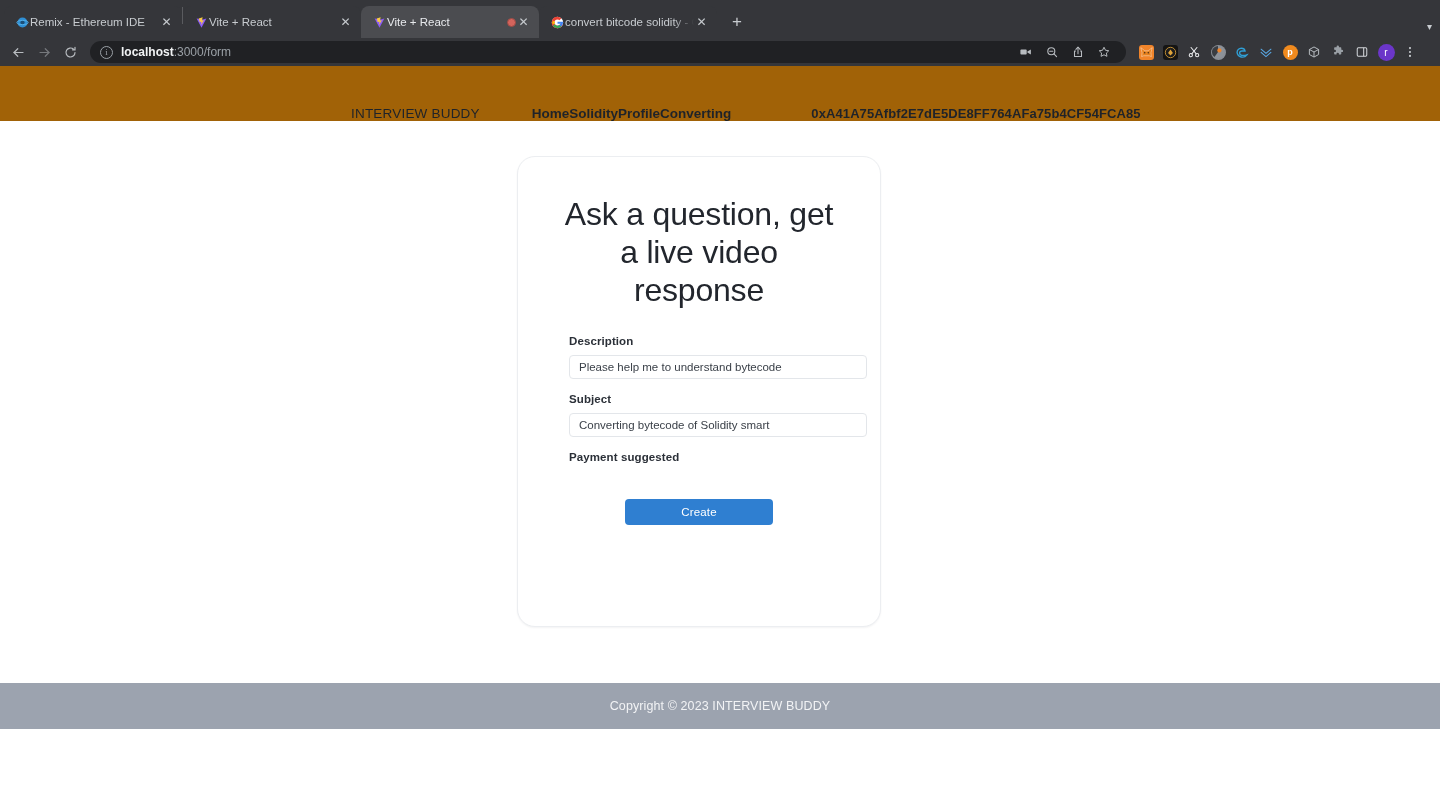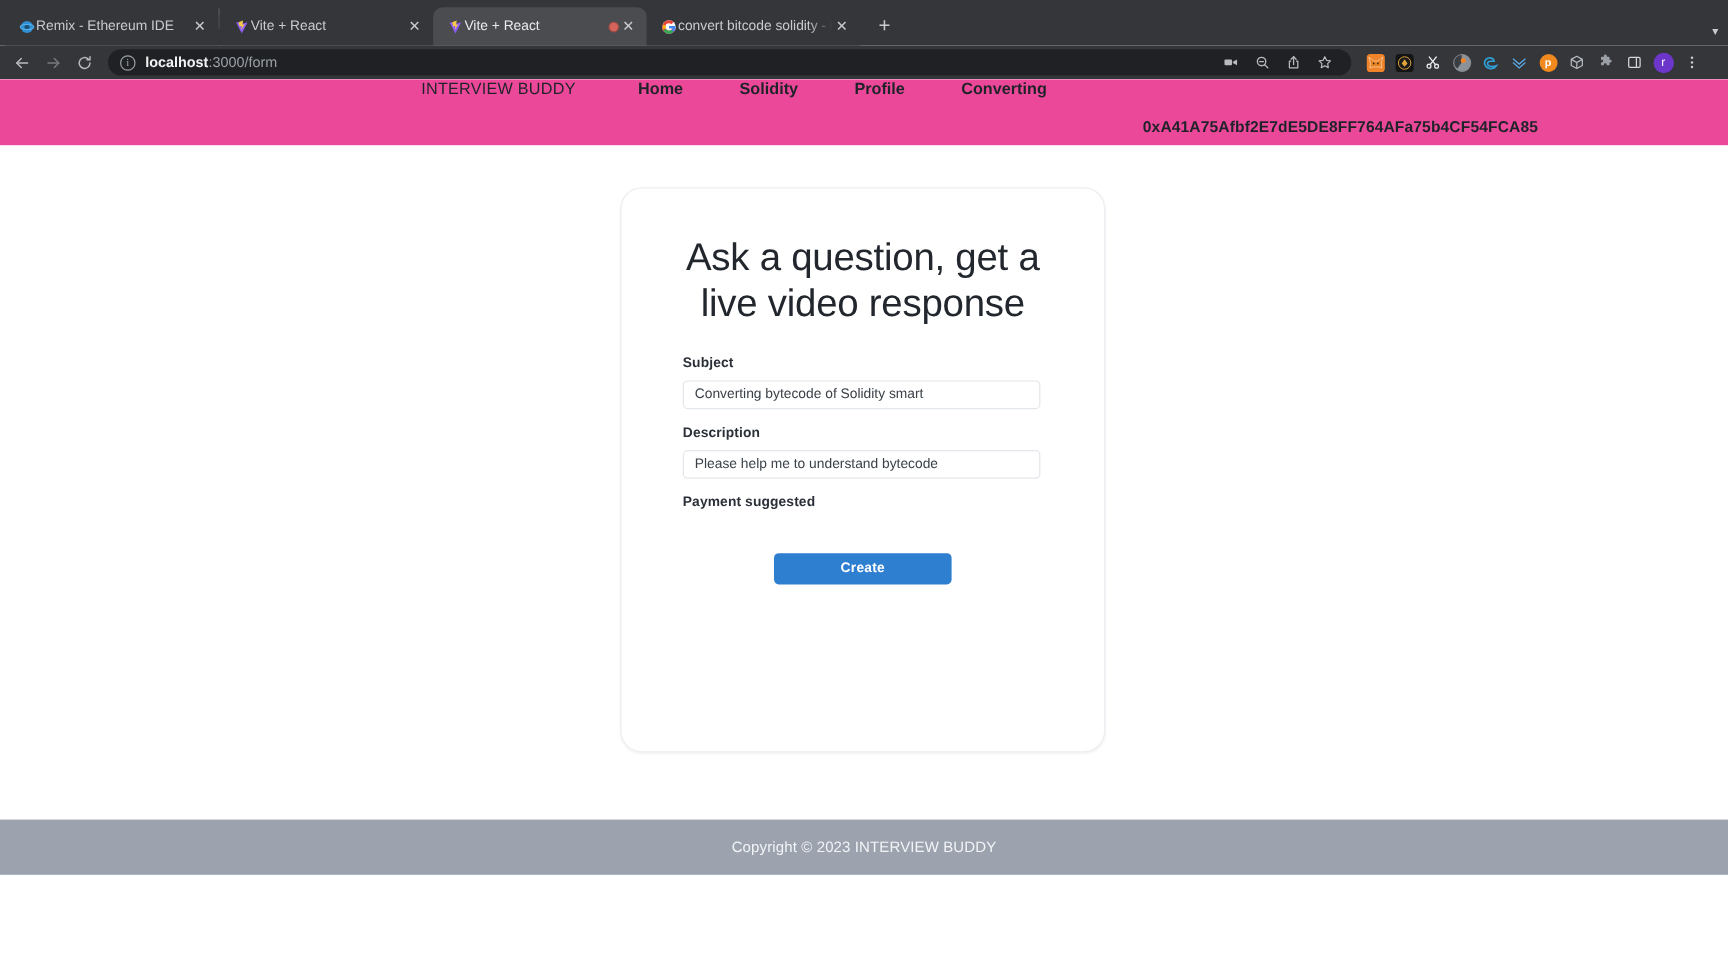--- a/index.html
+++ b/index.html
@@ -105,39 +105,39 @@
   .avatar-btn {
     width: 17px; height: 17px; border-radius: 50%;
     background: #6b36c9; color: #fff; font-size: 10px;
     display: flex; align-items: center; justify-content: center;
   }
 
   
   #page { flex: 1; background: #ffffff; overflow: hidden; position: relative; }
 
   .site-nav {
-    height: 55px; display: flex; align-items: flex-start;
-    background: #ec4899; padding-left: 351px;
+    height: 55px; display: flex; align-items: flex-end;
+    background: #a16207; padding-left: 351px;
   }
   .brand {
     font-size: 13.5px; color: #1f2329; letter-spacing: .2px;
     margin-right: 52px; white-space: nowrap;
   }
-  .nav-links { display: flex; align-items: center; gap: 47px; }
+  .nav-links { display: flex; align-items: center; }
   .nav-link {
     font-size: 13.5px; font-weight: 700; color: #1f2329; white-space: nowrap;
   }
   .wallet {
     margin-left: 80px; font-size: 13px; font-weight: 700;
     color: #1f2329; letter-spacing: .1px; white-space: nowrap; margin-top: 32px;
   }
 
   .card {
     position: absolute; left: 517px; top: 90px;
-    width: 404px; height: 471px;
+    width: 364px; height: 471px;
     background: #ffffff; border: 1px solid #eceef1; border-radius: 18px;
     box-shadow: 0 1px 2px rgba(20,24,33,.05);
     padding: 38px 51px 0 51px;
   }
   .card-title {
     font-size: 32px; line-height: 38px; font-weight: 400;
     color: #22262d; text-align: center; letter-spacing: -.2px;
     margin: 0 -10px 26px -10px;
   }
 
@@ -151,21 +151,21 @@
     border: 1px solid #e3e6ea; border-radius: 4px; background: #fff;
     display: flex; align-items: center; padding: 0 9px;
     font-size: 11.5px; color: #3b4149;
   }
   .field.payment { margin-bottom: 0; }
 
   .create-wrap { margin-top: 36px; display: flex; justify-content: center; }
   .create-btn {
     width: 148px; height: 26px; border-radius: 4px;
     background: #2f7fd1; color: #ffffff;
-    font-size: 11.5px; font-weight: 700;
+    font-size: 11.5px; font-weight: 400;
     display: flex; align-items: center; justify-content: center;
     letter-spacing: .2px;
   }
 
   .footer {
     position: absolute; left: 0; top: 617px;
     width: 1440px; height: 46px;
     background: #9ca3af;
     display: flex; align-items: center; justify-content: center;
   }
@@ -390,29 +390,29 @@
         <a class="nav-link">Profile</a>
         <a class="nav-link">Converting</a>
       </div>
       <div class="wallet">0xA41A75Afbf2E7dE5DE8FF764AFa75b4CF54FCA85</div>
     </div>
 
     <div class="card">
       <div class="card-title">Ask a question, get a live video response</div>
 
       <div class="field">
+        <div class="field-label">Description</div>
+        <div class="field-input" placeholder="Description">Please help me to understand bytecode</div>
+      </div>
+
+      <div class="field">
         <div class="field-label">Subject</div>
         <div class="field-input" placeholder="Subject">Converting bytecode of Solidity smart</div>
       </div>
 
-      <div class="field">
-        <div class="field-label">Description</div>
-        <div class="field-input" placeholder="Description">Please help me to understand bytecode</div>
-      </div>
-
       <div class="field payment">
         <div class="field-label">Payment suggested</div>
       </div>
 
       <div class="create-wrap">
         <div class="create-btn">Create</div>
       </div>
     </div>
 
     <div class="footer">

